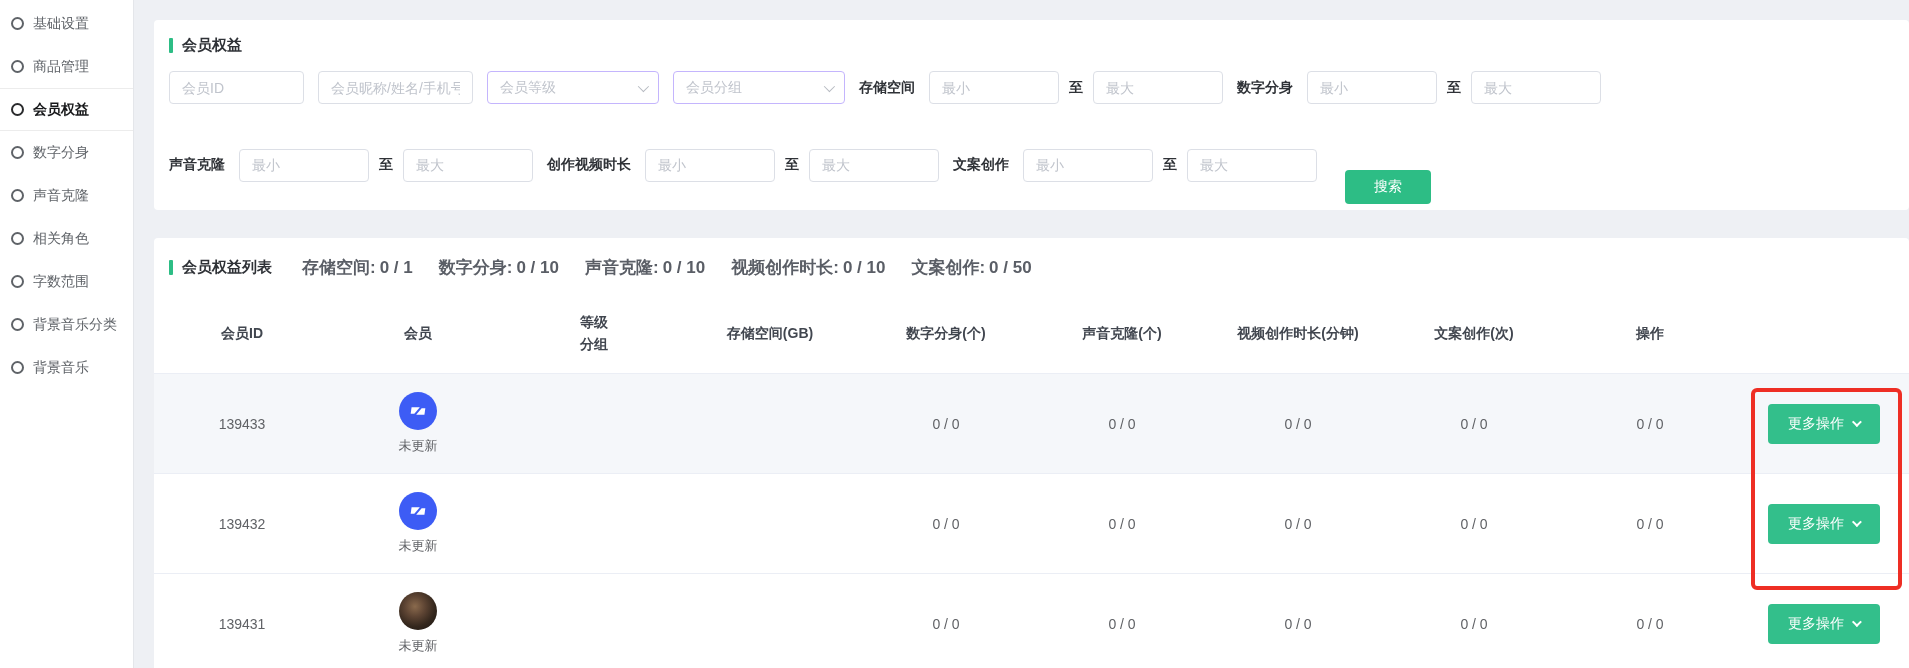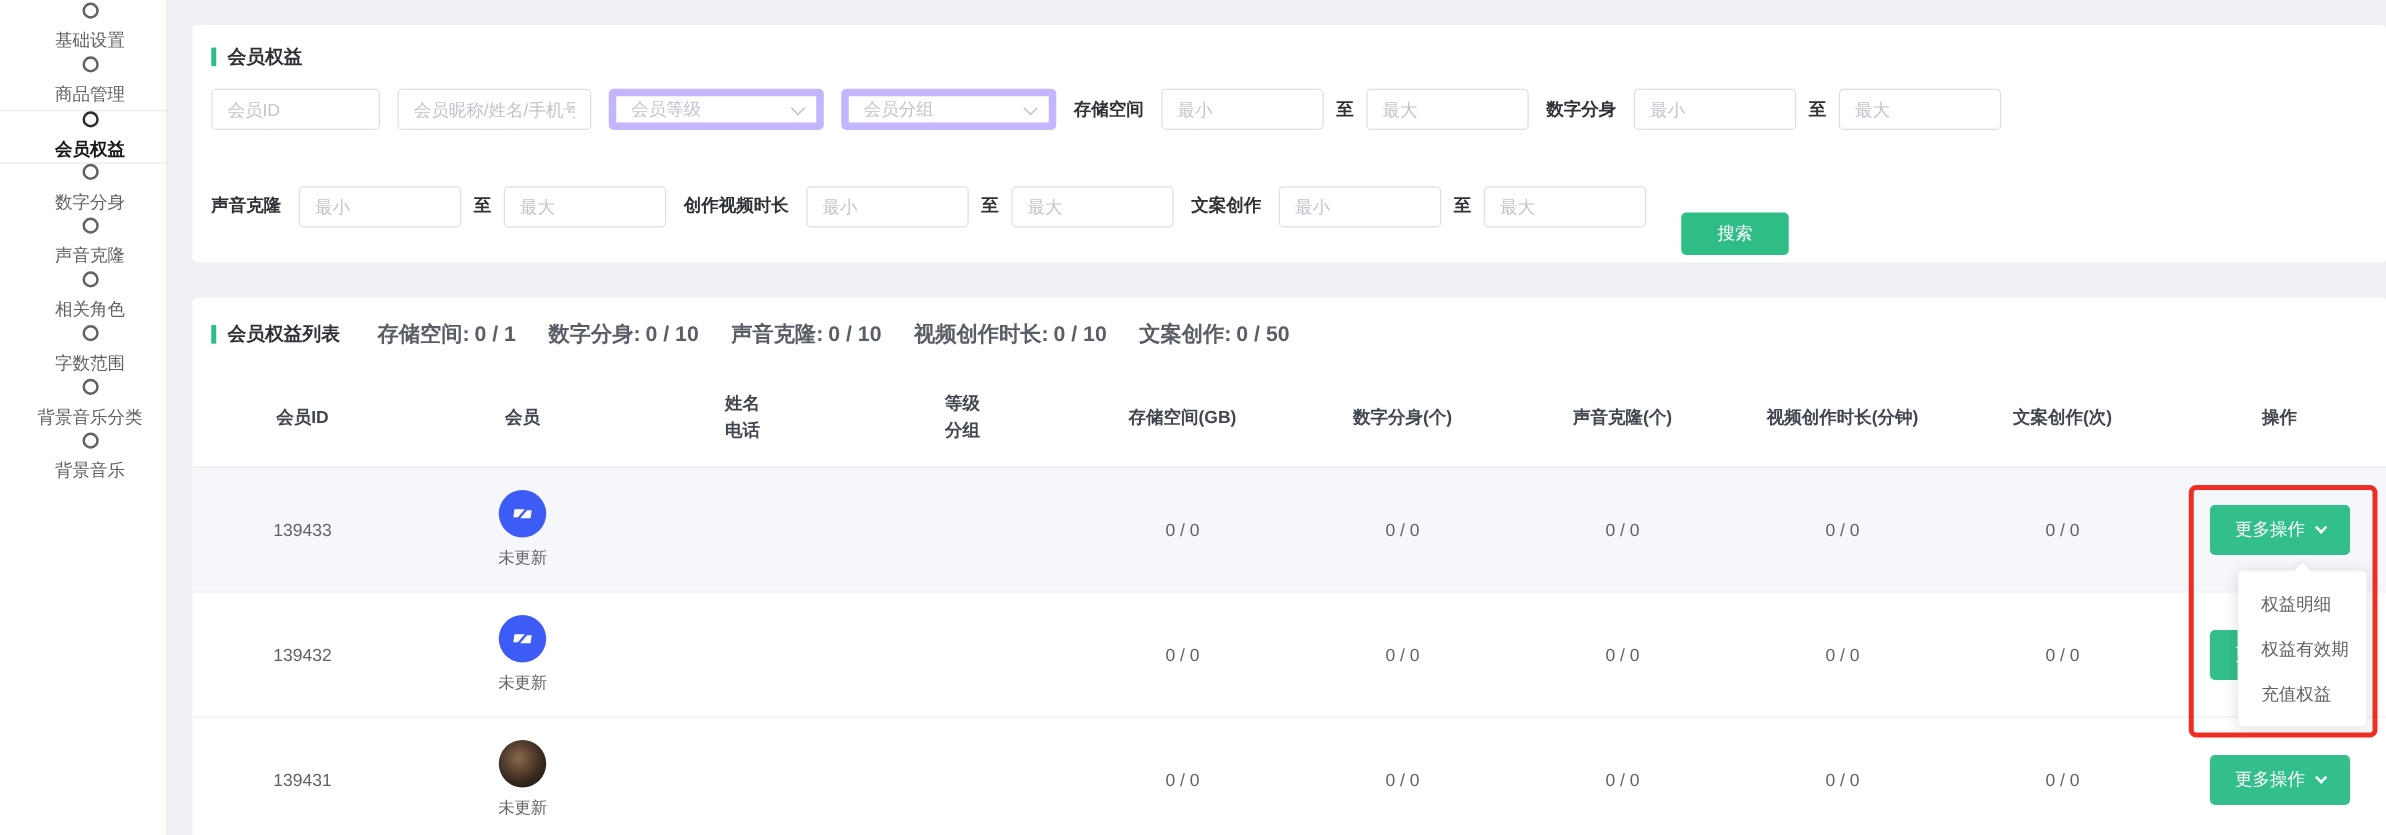--- a/index.html
+++ b/index.html
@@ -6,21 +6,21 @@
   html,body { width:1909px; height:668px; overflow:hidden; }
   body { font-family:"Liberation Sans","DejaVu Sans",sans-serif; background:#eef0f4; color:#606266; }
 
   .screen { position:relative; width:1909px; height:668px; background:#eef0f4; }
 
   
   .sidebar { position:absolute; left:0; top:0; width:134px; height:668px;
              background:#fff; border-right:1px solid #e4e6ea; }
   .side-list { list-style:none; padding-top:2px; }
   .side-item { display:flex; align-items:center; gap:9px; height:43px; padding-left:11px;
-               font-size:14px; color:#5f6368; cursor:pointer;flex-direction:column; }
+               font-size:14px; color:#5f6368; cursor:pointer; }
   .side-item .dot { width:13px; height:13px; border:2px solid #5f6368; border-radius:50%; flex:0 0 auto; }
   .side-item.active { color:#17181a; font-weight:700; border-top:1px solid #ececec; border-bottom:1px solid #ececec; }
   .side-item.active .dot { border-color:#2a2b2d; }
 
   
   .main { position:absolute; left:154px; top:0; right:0; height:668px; }
   .card { background:#fff; border-radius:4px; width:100%; }
   .card-title { display:flex; align-items:center; gap:9px; font-size:15px; font-weight:700; color:#2f3237; }
   .title-bar { width:4px; height:15px; background:#2dbd85; border-radius:1px; }
 
@@ -28,21 +28,21 @@
 
   .filter-row { display:flex; align-items:center; gap:14px; margin-top:16px; }
   .filter-row.second { margin-top:22px; }
   .f-label { font-size:14px; font-weight:700; color:#2f3237; white-space:nowrap; }
   .f-to { font-size:14px; font-weight:700; color:#2f3237; margin:0 -4px; }
   .f-input { height:33px; border:1px solid #dcdfe6; border-radius:4px; padding:0 12px;
              font-size:14px; color:#606266; outline:none; background:#fff;
              font-family:"Liberation Sans","DejaVu Sans",sans-serif; }
   .f-input::placeholder { color:#c0c4cc; }
   .w135 { width:135px; } .w155 { width:155px; } .w130 { width:130px; }
-  .f-select { width:172px; height:33px; border:6px solid #c4b5fd; border-radius:4px;
+  .f-select { width:172px; height:33px; border:1px solid #c4b5fd; border-radius:4px;
               display:flex; align-items:center; justify-content:space-between;
               padding:0 12px; cursor:pointer; background:#fff; }
   .sel-ph { font-size:14px; color:#c0c4cc; }
   .chev { width:8px; height:8px; border-right:1px solid #b6bac1; border-bottom:1px solid #b6bac1;
           transform:rotate(45deg) translateY(-2px); }
   .search-btn { width:86px; height:34px; margin-left:14px; background:#2dbd85; color:#fff;
                 border:none; border-radius:4px; font-size:14px; cursor:pointer;
                 font-family:"Liberation Sans","DejaVu Sans",sans-serif;margin-top:44px; }
 
   
@@ -187,21 +187,20 @@
           <span class="stat"><span>声音克隆:</span><span class="val">0 / 10</span></span>
           <span class="stat"><span>视频创作时长:</span><span class="val">0 / 10</span></span>
           <span class="stat"><span>文案创作:</span><span class="val">0 / 50</span></span>
         </div>
       </div>
 
       <div class="table">
         <div class="tr th-row">
           <div class="th">会员ID</div>
           <div class="th">会员</div>
-          <div class="th"><span>姓名</span><br><span>电话</span></div>
           <div class="th"><span>等级</span><br><span>分组</span></div>
           <div class="th">存储空间(GB)</div>
           <div class="th">数字分身(个)</div>
           <div class="th">声音克隆(个)</div>
           <div class="th">视频创作时长(分钟)</div>
           <div class="th">文案创作(次)</div>
           <div class="th">操作</div>
         </div>
 
         <div class="tr t-row highlight">
@@ -273,22 +272,16 @@
             <button class="more-btn">
               <span>更多操作</span>
                 <span class="chev-w"></span>
             </button>
           </div>
         </div>
       </div>
     </section>
   </main>
 
-  <div class="dropdown">
-    <span class="notch"></span>
-    <div class="dd-item">权益明细</div>
-    <div class="dd-item">权益有效期</div>
-    <div class="dd-item">充值权益</div>
-  </div>
 
   <div class="red-box"></div>
 
 </div>
 
 </body></html>

